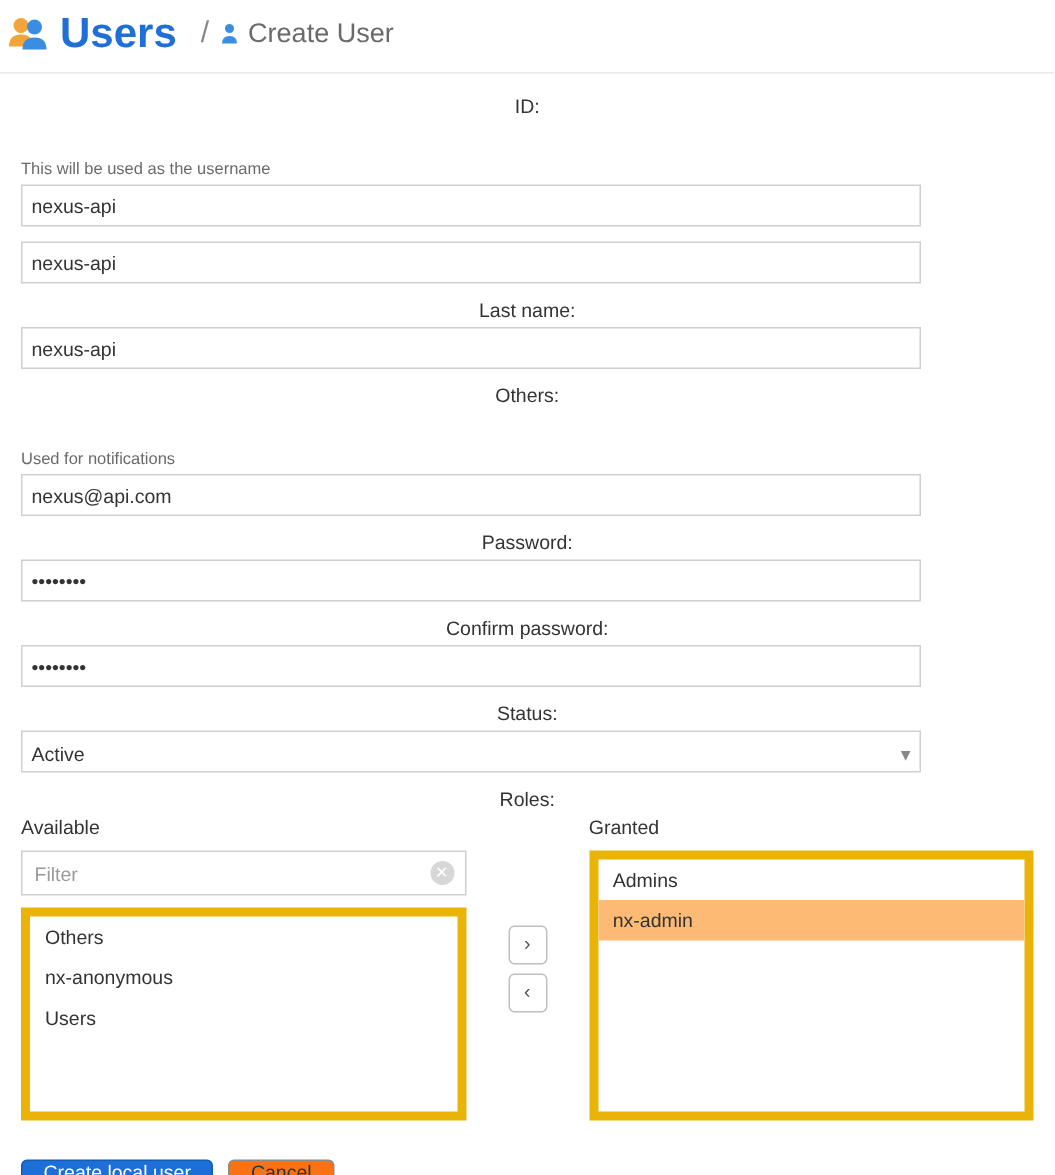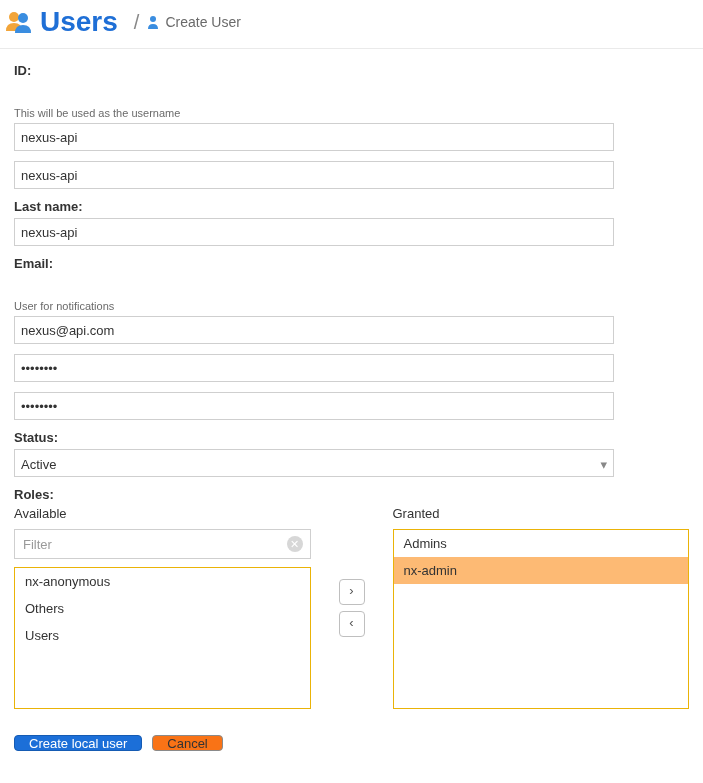--- a/index.html
+++ b/index.html
@@ -28,33 +28,34 @@
     margin-right: 10px;
   }
   .header .sep {
     color: #888;
     font-size: 20px;
     margin: 0 6px;
   }
   .header .mini-user-icon { display:inline-flex; margin-right:4px; }
   .header .sub {
     color: #6a6a6a;
-    font-size: 14px;
+    font-size: 18px;
     font-weight: 400;
   }
   .content {
     padding: 14px 14px 14px 14px;
   }
   .field {
     margin-bottom: 10px;
   }
   .field-label {
-    font-weight: 700;
+    font-weight: 400;
     font-size: 13px;
     margin-bottom: 4px;
+    text-align: center;
   }
   .hint {
     font-size: 11px;
     color: #6a6a6a;
     margin-bottom: 4px;
     margin-top: 29px;
   }
   .text-input, .select {
     width: 600px;
     max-width: 600px;
@@ -113,21 +114,21 @@
     width: 16px; height: 16px;
     border-radius: 50%;
     background: #d7d7d7;
     color: #fff;
     font-size: 11px;
     line-height: 16px;
     text-align: center;
     cursor: pointer;
   }
   .listbox {
-    border: 1px solid #eab308;
+    border: 6px solid #eab308;
     height: 142px;
     flex: 1 1 auto;
     overflow-y: auto;
     background:#fff;
   }
   .listbox.granted { height: 180px; }
   .list-item {
     padding: 6px 10px;
     font-size: 13px;
     cursor: default;
@@ -210,30 +211,32 @@
   <div class="field">
     <input class="text-input" type="text" value="nexus-api" style="">
   </div>
 
   <div class="field">
     <div class="field-label">Last name:</div>
     <input class="text-input" type="text" value="nexus-api" style="">
   </div>
 
   <div class="field">
-    <div class="field-label">Email:</div>
-    <div class="hint">User for notifications</div>
+    <div class="field-label">Others:</div>
+    <div class="hint">Used for notifications</div>
     <input class="text-input" type="text" value="nexus@api.com" style="">
   </div>
 
   <div class="field">
+    <div class="field-label">Password:</div>
     <input class="text-input" type="text" value="••••••••" style="">
   </div>
 
   <div class="field">
+    <div class="field-label">Confirm password:</div>
     <input class="text-input" type="text" value="••••••••" style="">
   </div>
 
   <div class="field">
     <div class="field-label">Status:</div>
     <div class="select">
       <span>Active</span>
       <span class="caret">▾</span>
     </div>
   </div>
@@ -243,22 +246,22 @@
 
     <div class="roles-wrap">
 
       <div class="roles-col">
         <div class="col-title">Available</div>
         <div class="filter-wrap">
           <input class="filter-input" type="text" placeholder="Filter" style="">
           <span class="clear-x">✕</span>
         </div>
         <div class="listbox" id="available-list">
+            <div class="list-item">Others</div>
             <div class="list-item">nx-anonymous</div>
-            <div class="list-item">Others</div>
             <div class="list-item">Users</div>
           </div>
       </div>
 
       <div class="arrow-col">
         <div class="arrow-btn">›</div>
         <div class="arrow-btn">‹</div>
       </div>
 
       <div class="roles-col">

